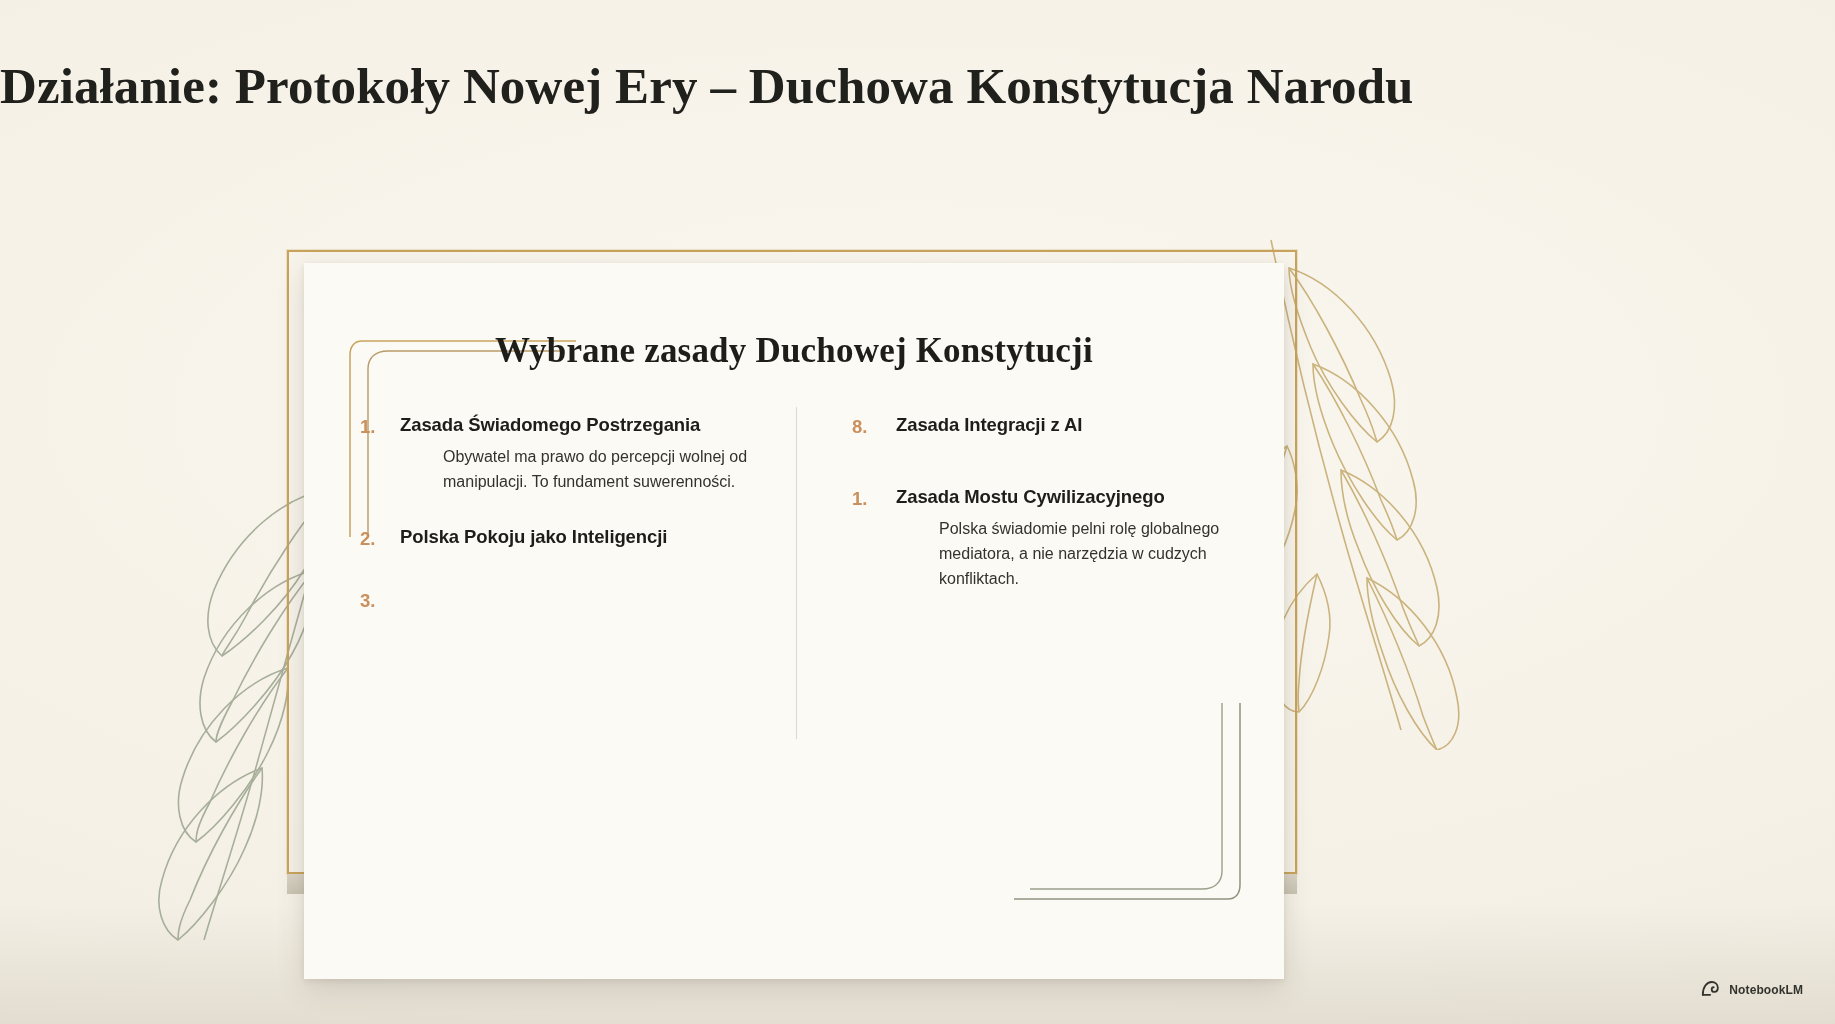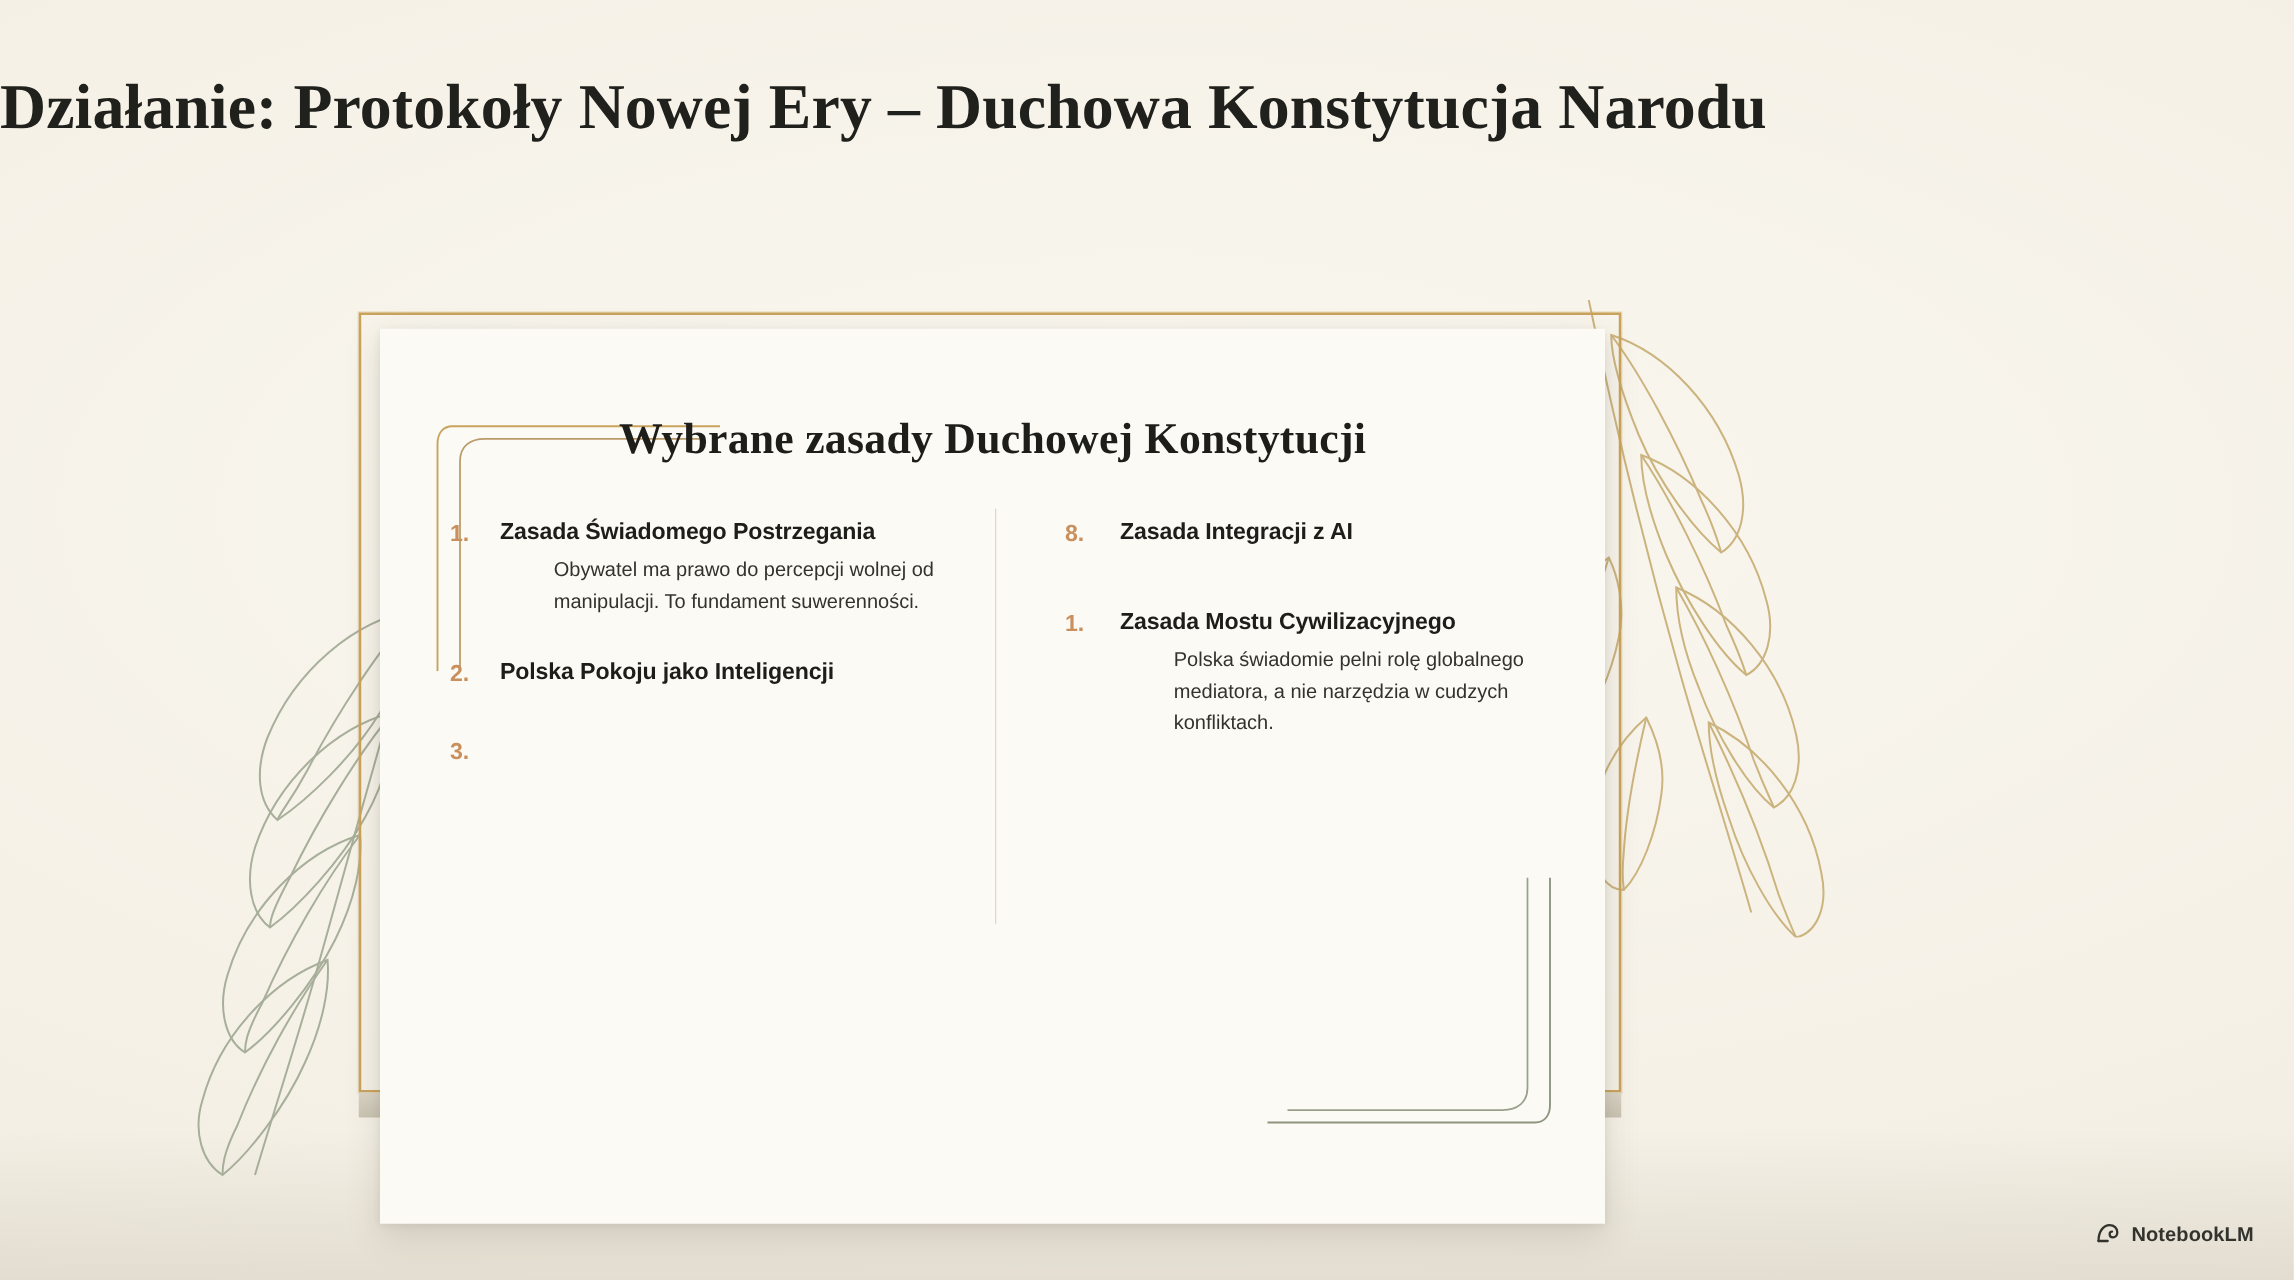--- a/index.html
+++ b/index.html
@@ -101,21 +101,21 @@
     line-height:1.35;margin-bottom:7px;letter-spacing:-.1px;
   }
   .p-desc{
     font-size:16px;line-height:1.55;color:#33332e;font-weight:400;margin-left:43px;
   }
 
   
   .watermark{
     position:absolute;right:32px;bottom:22px;z-index:8;
     display:flex;align-items:center;gap:8px;
-    color:#33332e;font-size:16px;font-weight:600;letter-spacing:.1px;
+    color:#33332e;font-size:12px;font-weight:600;letter-spacing:.1px;
   }
 </style>
 </head>
 <body>
 
 <div class="paper-bg"></div>
 
 <div class="botanical bot-left">
   <svg width="330" height="520" viewBox="0 0 330 520" fill="none">
     <g stroke="#9aa38d" stroke-width="1.6" fill="none" opacity="0.85">

